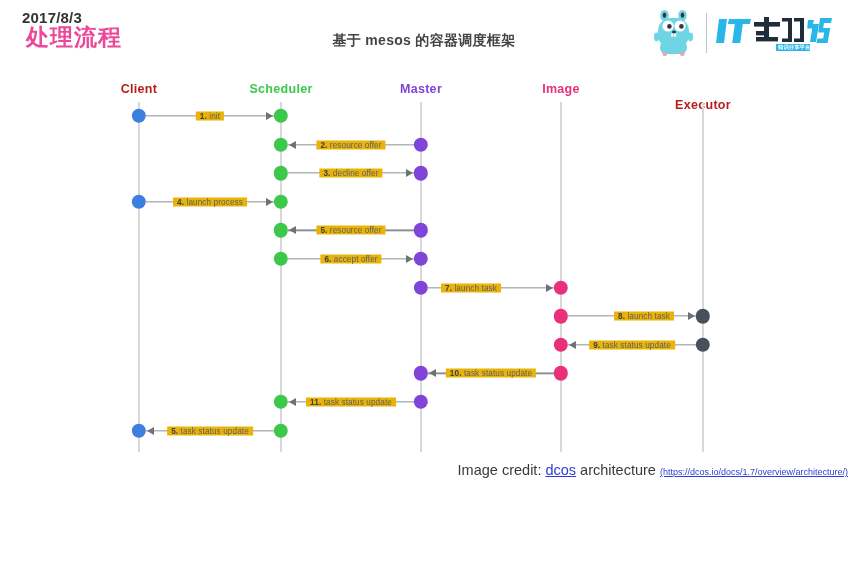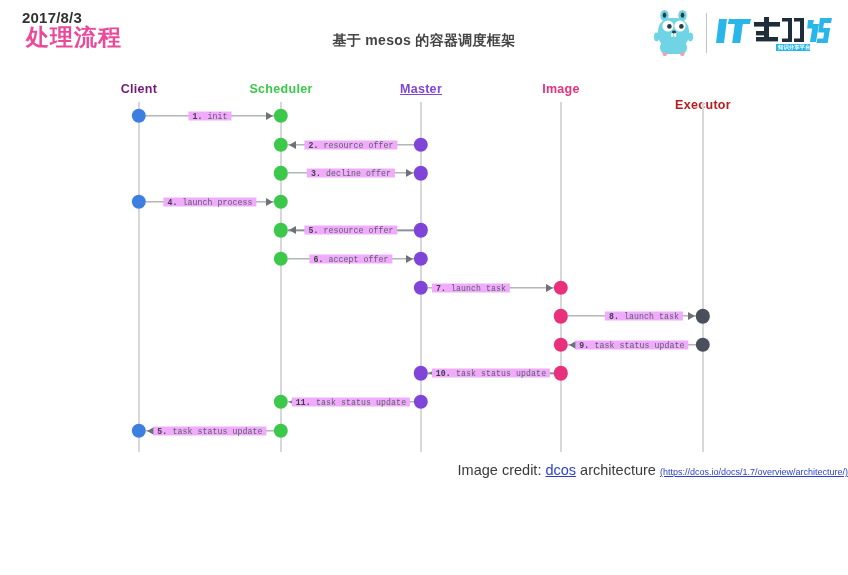--- a/index.html
+++ b/index.html
@@ -104,27 +104,26 @@
     height: 0;
     transform: translateY(-50%);
     border-top: 4.2px solid transparent;
     border-bottom: 4.2px solid transparent;
   }
   .msg-arrow.right { border-left: 7px solid #6e7277; }
   .msg-arrow.left  { border-right: 7px solid #6e7277; }
   .msg-label {
     position: absolute;
     transform: translate(-50%, -50%);
-    background: #f0abfc;
+    background: #eab308;
     padding: 0 4px;
     font-size: 8.2px;
     color: #5c6066;
     white-space: nowrap;
     letter-spacing: .1px;
-    font-family: Liberation Mono, monospace;
   }
   .msg-label .num {
     font-weight: bold;
     color: #3d4146;
   }
 
   
   #credit {
     position: absolute;
     left: 0;
@@ -193,25 +192,25 @@
       <path d="M104 5 h12 l-1 5 h-7 l-.8 5 h7 l-2.6 15 h-11 l.8 -4.6 h5.8 l1 -6 h-6 z"></path>
     </g>
     <rect x="60" y="31" width="34" height="7" fill="#29b6e8"></rect>
     <g fill="#ffffff" font-family="Liberation Sans, sans-serif" font-size="5.4" font-weight="bold">
       <text x="62" y="36.4">知识分享平台</text>
     </g>
   </svg>
 </div>
 
 <div id="diagram">
-    <div class="col-header" style="left: 139px; top: 12px; color: #701a75;">Client</div>
+    <div class="col-header" style="left: 139px; top: 12px; color: #b91c1c;">Client</div>
     <div class="lifeline" style="left: 138.3px; top: 32px; height: 350px;"></div>
     <div class="col-header" style="left: 281px; top: 12px; color: rgb(60, 200, 74);">Scheduler</div>
     <div class="lifeline" style="left: 280.3px; top: 32px; height: 350px;"></div>
-    <div class="col-header" style="left: 421px; top: 12px; color: rgb(128, 68, 216); text-decoration: underline;">Master</div>
+    <div class="col-header" style="left: 421px; top: 12px; color: rgb(128, 68, 216);">Master</div>
     <div class="lifeline" style="left: 420.3px; top: 32px; height: 350px;"></div>
     <div class="col-header" style="left: 561px; top: 12px; color: rgb(232, 49, 122);">Image</div>
     <div class="lifeline" style="left: 560.3px; top: 32px; height: 350px;"></div>
     <div class="col-header" style="left: 703px; top: 28px; color: #b91c1c;">Executor</div>
     <div class="lifeline" style="left: 702.3px; top: 32px; height: 350px;"></div>
     <div class="msg-line" style="left: 146.2px; width: 127.6px; top: 46px;"></div>
     <div class="msg-arrow right" style="top: 46px; left: 265.8px;"></div>
     <div class="node" style="height: 14.4px; width: 14.4px; left: 139px; top: 46px; background: rgb(61, 127, 224);"></div>
     <div class="node" style="height: 14.4px; width: 14.4px; left: 281px; top: 46px; background: rgb(60, 200, 74);"></div>
     <div class="msg-label" style="left: 210px; top: 46px;"><span class="num">1. </span><span>init</span></div>

